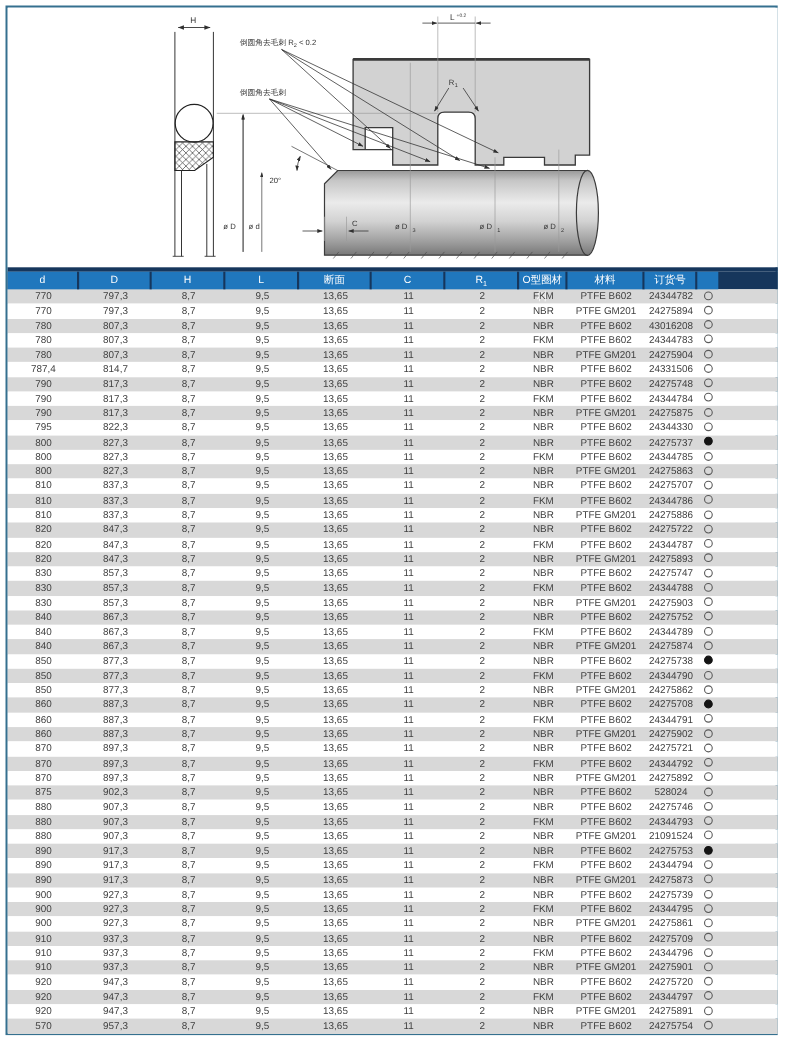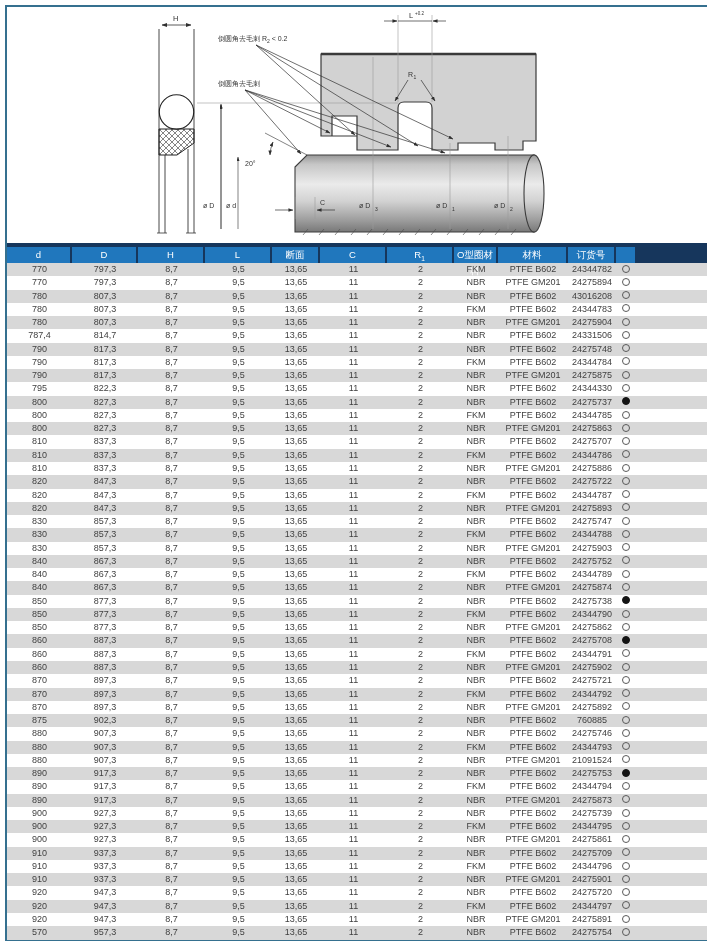--- a/index.html
+++ b/index.html
@@ -15,21 +15,21 @@
   .thead{display:flex;background:#16365c;}
   .th{box-sizing:border-box;height:16px;line-height:16px;text-align:center;
       background:#2077bd;color:#ffffff;font-size:9.5px;border-right:2px solid #16365c;}
   .th:last-child{border-right:none;}
   .th sub{font-size:6.5px;}
   .tbody{width:700px;}
   .tr{display:flex;height:13.27px;line-height:13.27px;background:#ffffff;}
   .tr.odd{background:#d8d8d8;}
   .td{box-sizing:border-box;text-align:center;font-size:9px;color:#3f3f3f;
       overflow:hidden;white-space:nowrap;}
-  .c0{width:65px}.c1{width:66px}.c2{width:67px}.c3{width:67px}.c4{width:48px}
+  .c0{width:65px}.c1{width:66px}.c2{width:67px}.c3{width:67px}.c4{width:66px}
   .c5{width:67px}.c6{width:67px}.c7{width:44px}.c8{width:70px}.c9{width:48px}.c10{width:19px}
   .dot{display:inline-block;width:6px;height:6px;border:1px solid #5a5a5a;border-radius:50%;
        vertical-align:middle;margin-top:-2px;background:transparent;}
   .dot.filled{background:#141414;border-color:#141414;}
   svg text{font-family:"Liberation Sans", sans-serif;fill:#333333;}
 </style>
 </head>
 <body>
 
 <div class="frame"></div>
@@ -637,21 +637,21 @@
       <div class="tr odd">
         <div class="td c0">875</div>
         <div class="td c1">902,3</div>
         <div class="td c2">8,7</div>
         <div class="td c3">9,5</div>
         <div class="td c4">13,65</div>
         <div class="td c5">11</div>
         <div class="td c6">2</div>
         <div class="td c7">NBR</div>
         <div class="td c8">PTFE B602</div>
-        <div class="td c9">760885</div>
+        <div class="td c9">528024</div>
         <div class="td c10"><span class="dot"></span></div>
       </div>
       <div class="tr">
         <div class="td c0">880</div>
         <div class="td c1">907,3</div>
         <div class="td c2">8,7</div>
         <div class="td c3">9,5</div>
         <div class="td c4">13,65</div>
         <div class="td c5">11</div>
         <div class="td c6">2</div>

